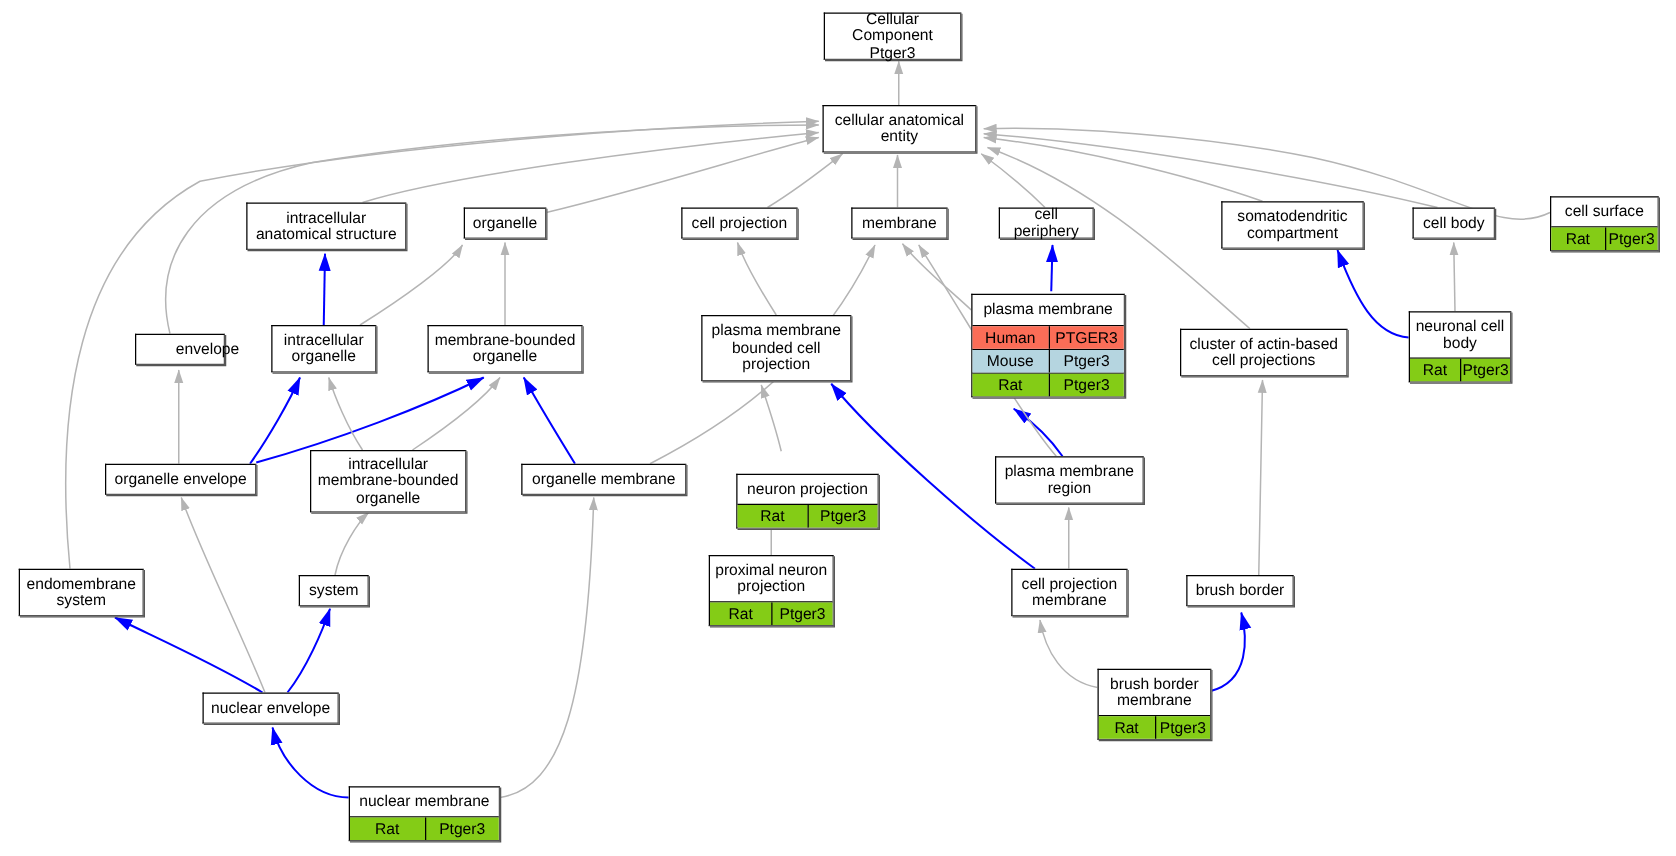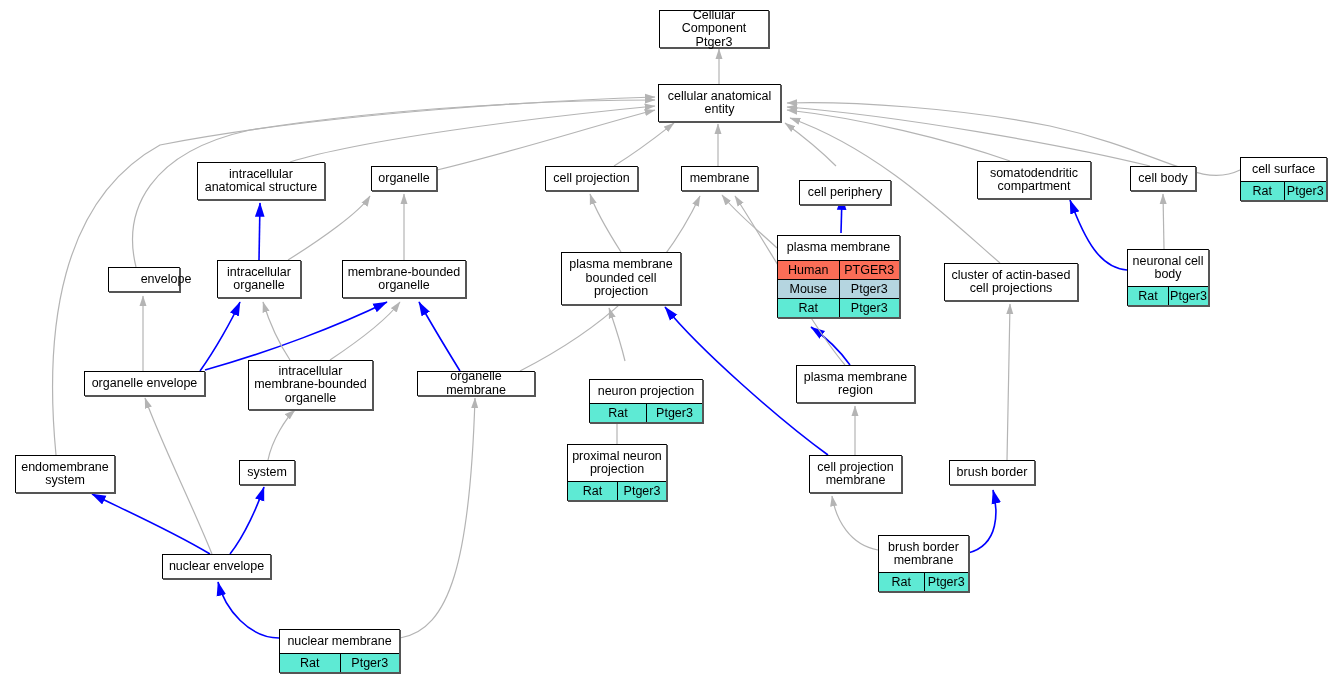--- a/index.html
+++ b/index.html
@@ -12,21 +12,21 @@
         box-shadow:1px 1px 0 0 #555;}
   .node .title{display:flex;align-items:center;justify-content:center;text-align:center;
         font-size:12.5px;line-height:13.5px;color:#000;padding:2px 4px;box-sizing:border-box;}
   .node.root .title{font-size:12.5px;}
   .srow{display:flex;border-top:1px solid #000;height:19px;box-sizing:border-box;}
   .srow .sp,.srow .gn{flex:1 1 50%;display:flex;align-items:center;justify-content:center;
         font-size:12.5px;line-height:12.5px;color:#000;box-sizing:border-box;}
   .srow .gn{border-left:1px solid #000;}
   .srow.human .sp,.srow.human .gn{background:#fb6d57;}
   .srow.mouse .sp,.srow.mouse .gn{background:#b5d5e0;}
-  .srow.rat .sp,.srow.rat .gn{background:#5eead4;}
+  .srow.rat .sp,.srow.rat .gn{background:#84cc16;}
 </style>
 </head>
 <body>
 
 <div id="canvas">
   <svg id="edges" viewBox="0 0 1341 685">
     <defs>
       <marker id="arrow-grey" markerWidth="10" markerHeight="10" refX="8.6" refY="3.2" orient="auto" markerUnits="strokeWidth">
         <path d="M0,0.2 L9,3.2 L0,6.2 z" fill="#b4b4b4"></path>
       </marker>
@@ -91,21 +91,21 @@
       </div>
       <div class="node" style="left: 371px; top: 166px; width: 66px;">
         <div class="title" style="height: 23px;">organelle</div>
       </div>
       <div class="node" style="left: 545px; top: 166px; width: 93px;">
         <div class="title" style="height: 23px;">cell projection</div>
       </div>
       <div class="node" style="left: 681px; top: 166px; width: 77px;">
         <div class="title" style="height: 23px;">membrane</div>
       </div>
-      <div class="node" style="left: 799px; top: 180px; width: 92px;">
+      <div class="node" style="left: 799px; top: 166px; width: 76px;">
         <div class="title" style="height: 23px;">cell periphery</div>
       </div>
       <div class="node" style="left: 977px; top: 161px; width: 114px;">
         <div class="title" style="height: 36px;">somatodendritic<br>compartment</div>
       </div>
       <div class="node" style="left: 1130px; top: 166px; width: 66px;">
         <div class="title" style="height: 23px; text-align: right;">cell body</div>
       </div>
       <div class="node" style="left: 1240px; top: 157px; width: 87px;">
         <div class="title" style="height: 23px;">cell surface</div>
@@ -150,21 +150,21 @@
       </div>
       <div class="node" style="left: 944px; top: 263px; width: 134px;">
         <div class="title" style="height: 36px;">cluster of actin-based<br>cell projections</div>
       </div>
       <div class="node" style="left: 84px; top: 371px; width: 121px;">
         <div class="title" style="height: 23px;">organelle envelope</div>
       </div>
       <div class="node" style="left: 248px; top: 360px; width: 125px;">
         <div class="title" style="height: 48px;">intracellular<br>membrane-bounded<br>organelle</div>
       </div>
-      <div class="node" style="left: 417px; top: 371px; width: 118px;">
+      <div class="node" style="left: 417px; top: 371px; width: 132px;">
         <div class="title" style="height: 23px;">organelle membrane</div>
       </div>
       <div class="node" style="left: 589px; top: 361px; width: 114px; margin-top: 18px;">
         <div class="title" style="height: 23px;">neuron projection</div>
         <div class="srow rat">
           <div class="sp">Rat</div>
           <div class="gn">Ptger3</div>
         </div>
       </div>
       <div class="node" style="left: 796px; top: 365px; width: 119px;">

